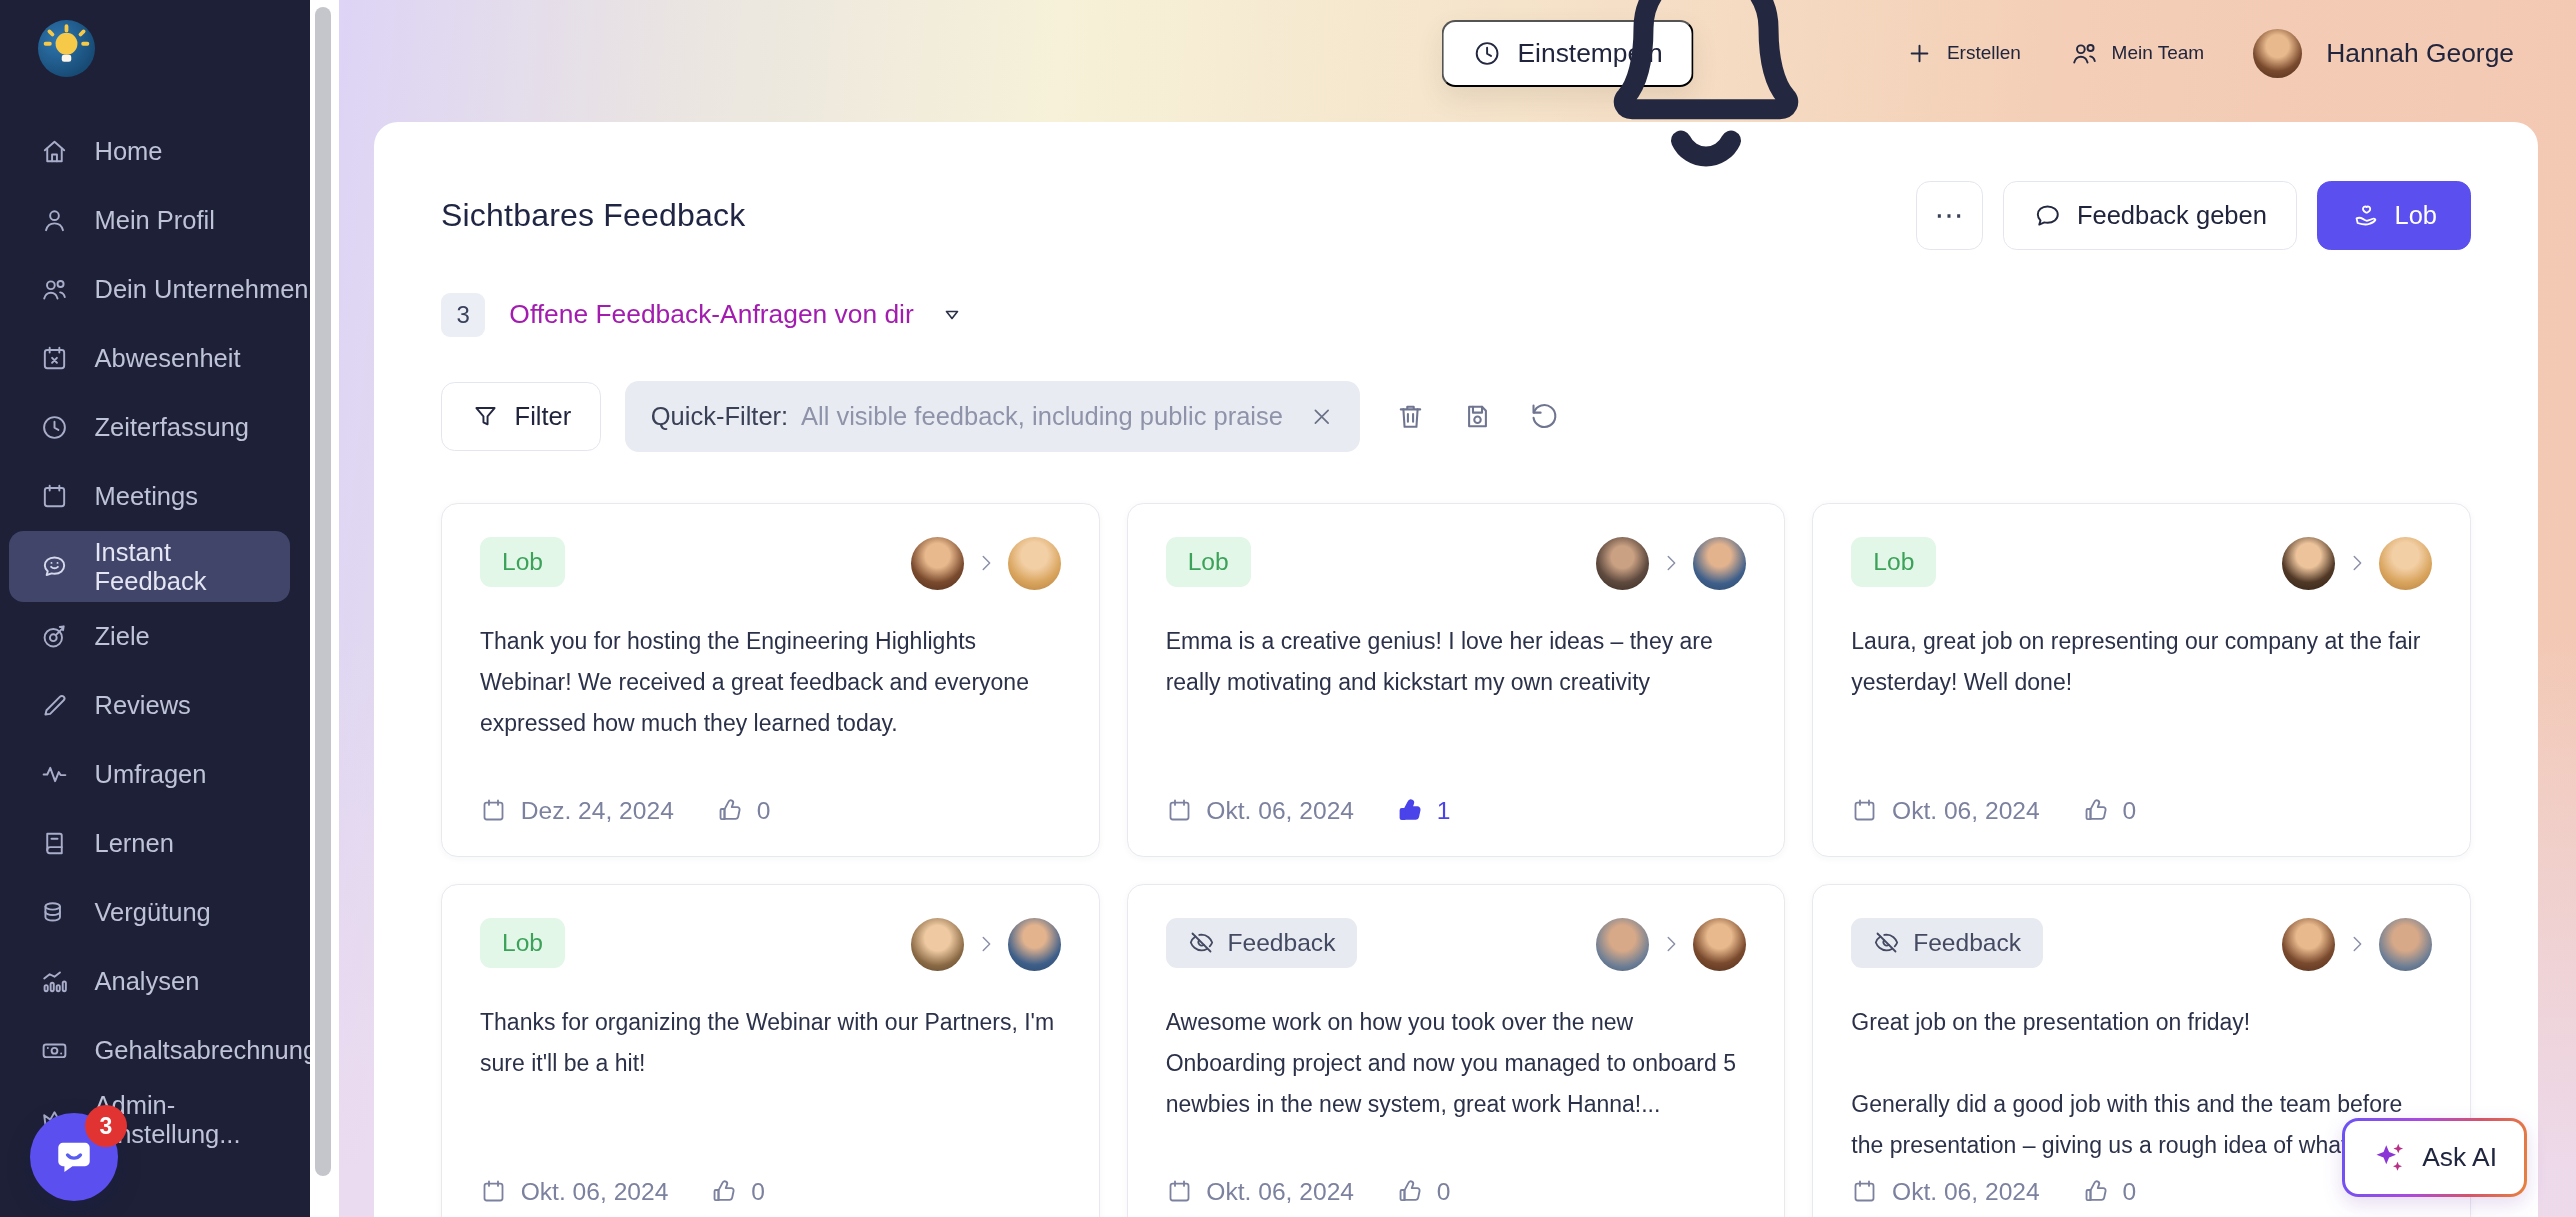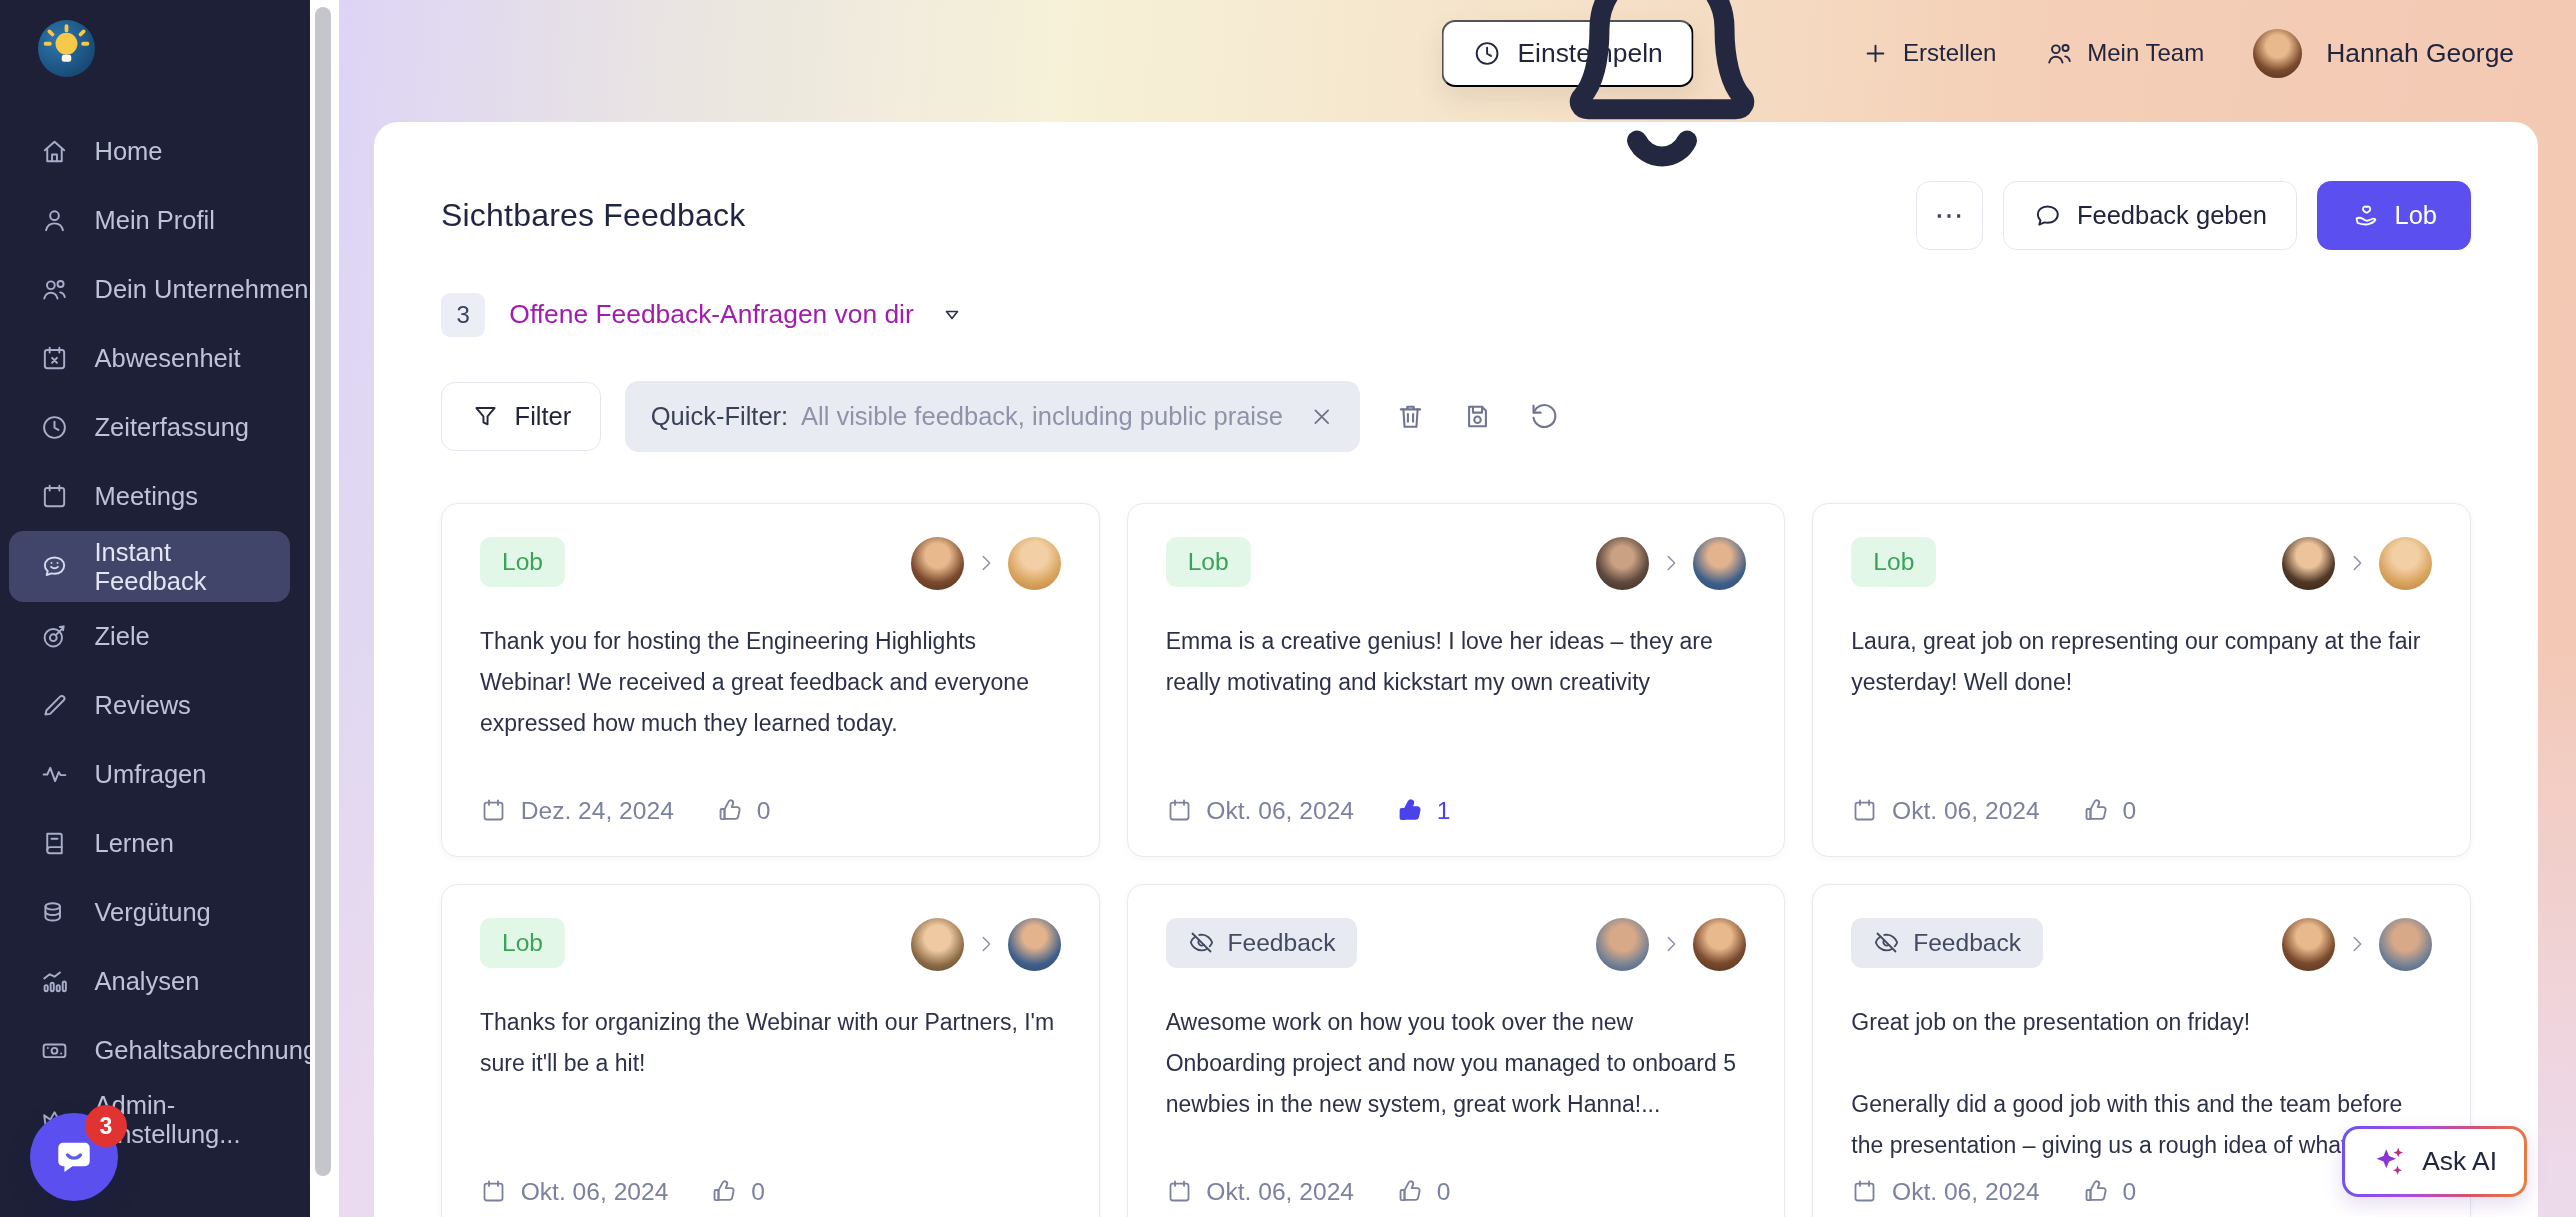--- a/index.html
+++ b/index.html
@@ -33,21 +33,21 @@
   .search .ic{width:27px;height:27px;color:#7d8298;}
   .search input{border:none;outline:none;flex:1;font-size:25.5px;color:#2b3048;margin-left:18px;background:transparent;font-family:inherit;}
   .search input::placeholder{color:#a2a6bc;}
   .keycap{width:40px;height:40px;border-radius:8.2px;background:#f1f2f7;color:#4a4f66;font-size:22px;display:flex;align-items:center;justify-content:center;margin-left:9px;}
   .clockin{position:absolute;left:50%;transform:translateX(-16.4px);height:67px;background:#fff;border-radius:13.7px;display:flex;align-items:center;gap:16.4px;
     padding:0 29px;font-size:26.4px;color:#20253d;box-shadow:0 11px 25.5px rgba(100,80,60,.12);cursor:pointer;}
   .clockin .ic{width:29px;height:29px;color:#232840;}
   .top-right{margin-left:auto;display:flex;align-items:center;gap:49px;}
   .bell-wrap{position:relative;cursor:pointer;}
   .bell-wrap .ic{width:36px;height:36px;color:#232840;}
-  .top-act{display:flex;align-items:center;gap:12.8px;font-size:24px;color:#20253d;cursor:pointer;}
+  .top-act{display:flex;align-items:center;gap:12.8px;font-size:19px;color:#20253d;cursor:pointer;}
   .top-act .ic{width:29px;height:29px;color:#232840;}
   .avatar{border-radius:50%;display:inline-block;}
   .user-chip{display:flex;align-items:center;gap:24px;cursor:pointer;}
   .user-chip .avatar{width:49px;height:49px;}
   .user-chip span.name{font-size:26.4px;color:#20253d;}
 
   
   .panel{flex:1;background:#fff;border-radius:24px 24px 0 0;margin:15.5px 38px 0 35px;padding:58px 67px 0 67px;overflow:hidden;}
   .header-row{display:flex;align-items:center;justify-content:space-between;height:71px;}
   .page-title{font-size:32px;font-weight:normal;color:#1f2543;letter-spacing:0.2px;}
@@ -96,21 +96,21 @@
   
   .av-woman-brunette{background:radial-gradient(circle at 50% 35%, #e8b98c 28%, #7a4a2e 62%, #4c2c1a 100%);}
   .av-woman-blonde{background:radial-gradient(circle at 50% 35%, #f3cfa6 30%, #d9a55e 62%, #b27c3c 100%);}
   .av-man-dark{background:radial-gradient(circle at 50% 38%, #caa183 26%, #5f4a3f 60%, #35281f 100%);}
   .av-woman-curly{background:radial-gradient(circle at 50% 35%, #e3b38e 26%, #3e5f8a 65%, #2c4668 100%);}
   .av-woman-dark{background:radial-gradient(circle at 50% 35%, #ecc39b 28%, #503826 62%, #2e2014 100%);}
   .av-man-blond{background:radial-gradient(circle at 50% 38%, #eec9a1 30%, #8a6a45 65%, #54402a 100%);}
   .av-man-bald{background:radial-gradient(circle at 50% 38%, #d8a988 30%, #6b7d95 68%, #44556d 100%);}
 
   
-  .ask-ai{position:fixed;right:49px;bottom:20px;height:71px;display:flex;align-items:center;gap:14.6px;padding:0 27px;
+  .ask-ai{position:fixed;right:49px;bottom:20px;height:79px;display:flex;align-items:center;gap:14.6px;padding:0 27px;
     font-size:26.4px;color:#20263f;border-radius:16.4px;border:3.6px solid transparent;cursor:pointer;
     background:linear-gradient(#fff,#fff) padding-box,linear-gradient(100deg,#6a52f5 0%,#a94ae0 40%,#d4536b 70%,#e8823c 100%) border-box;
     box-shadow:0 7.3px 20px rgba(120,60,180,.18);}
   .ask-ai .ic{width:36px;height:36px;}
   .chat-launcher{position:fixed;left:30px;bottom:16.4px;width:88px;height:88px;border-radius:50%;background:var(--accent-indigo,#5a5ef0);
     display:flex;align-items:center;justify-content:center;cursor:pointer;box-shadow:0 9px 22px rgba(30,30,80,.35);}
   .chat-launcher .ic{width:46px;height:46px;color:#fff;}
   .chat-badge{position:absolute;top:-7.3px;right:-9px;width:42px;height:42px;border-radius:50%;background:var(--chat-badge-red,#e23333);
     color:#fff;font-size:23px;font-weight:bold;display:flex;align-items:center;justify-content:center;}
 

